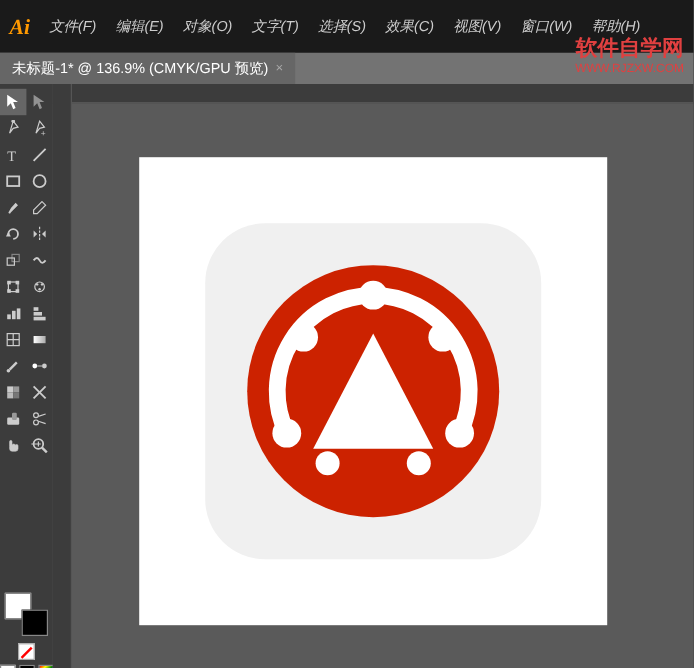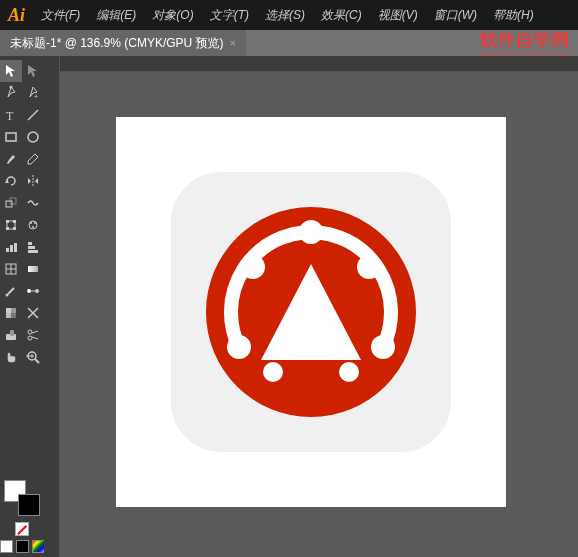--- a/index.html
+++ b/index.html
@@ -8,21 +8,21 @@
       height: 557px;
       overflow: hidden;
       font-family: "Microsoft YaHei", Arial, sans-serif;
       font-size: 12px;
       background: #444;
       user-select: none;
     }
 
     
     #titlebar {
-      height: 30px;
+      height: 44px;
       background: #1a1a1a;
       display: flex;
       align-items: center;
       padding: 14px 8px;
     }
     #app-logo {
       color: #ff9900;
       font-style: italic;
       font-weight: bold;
       font-size: 18px;

